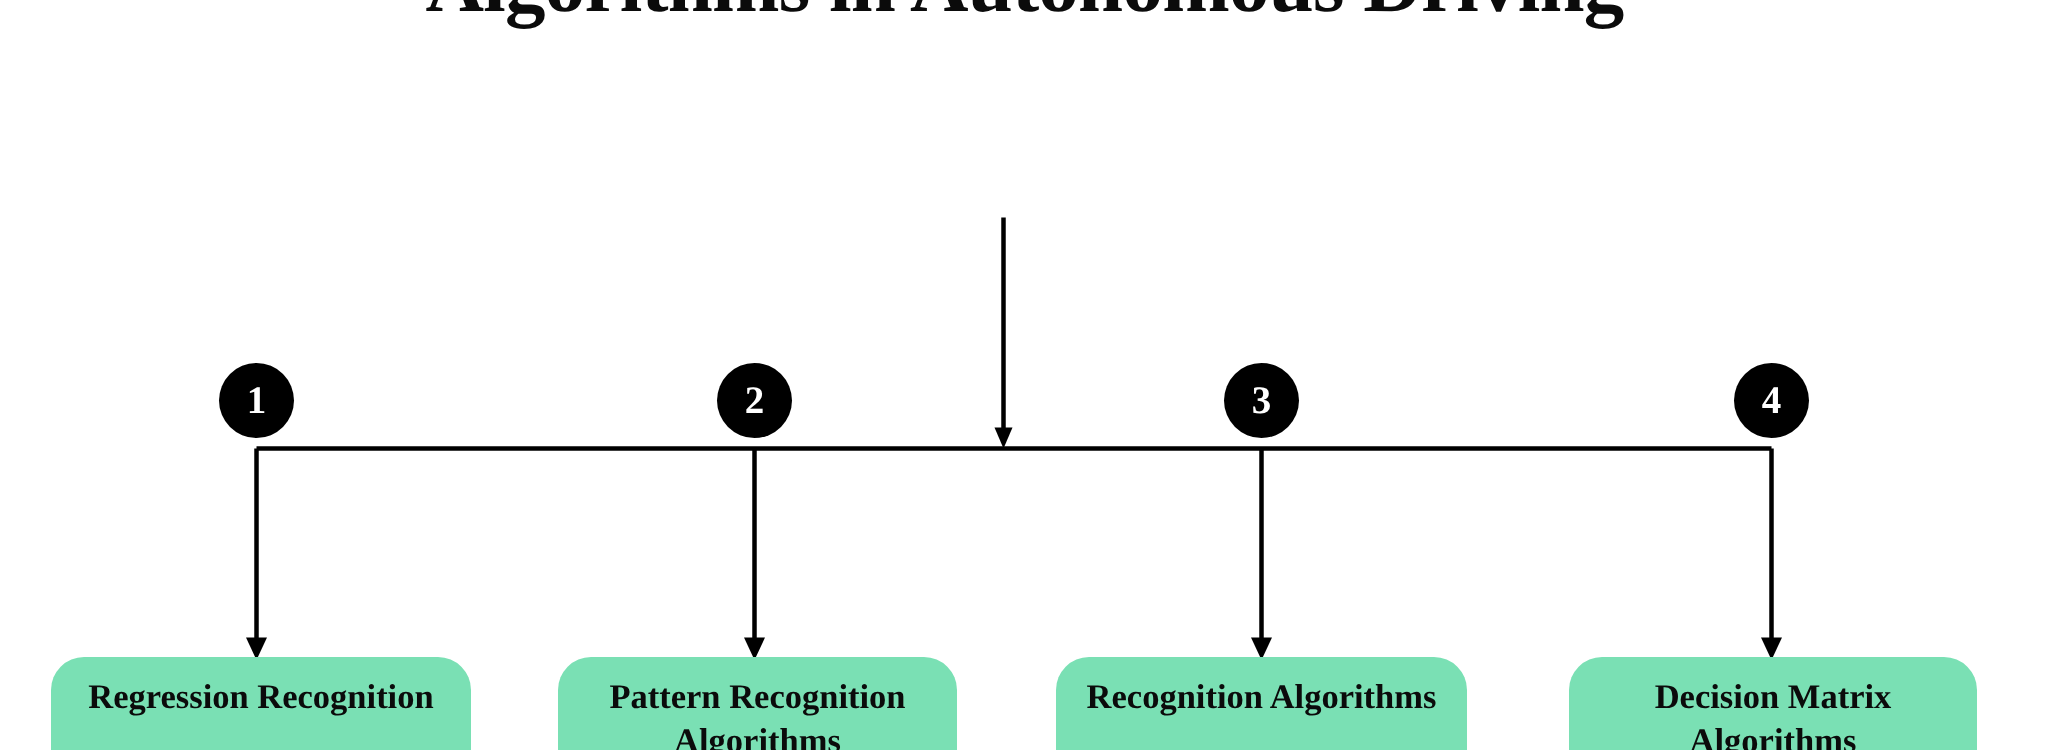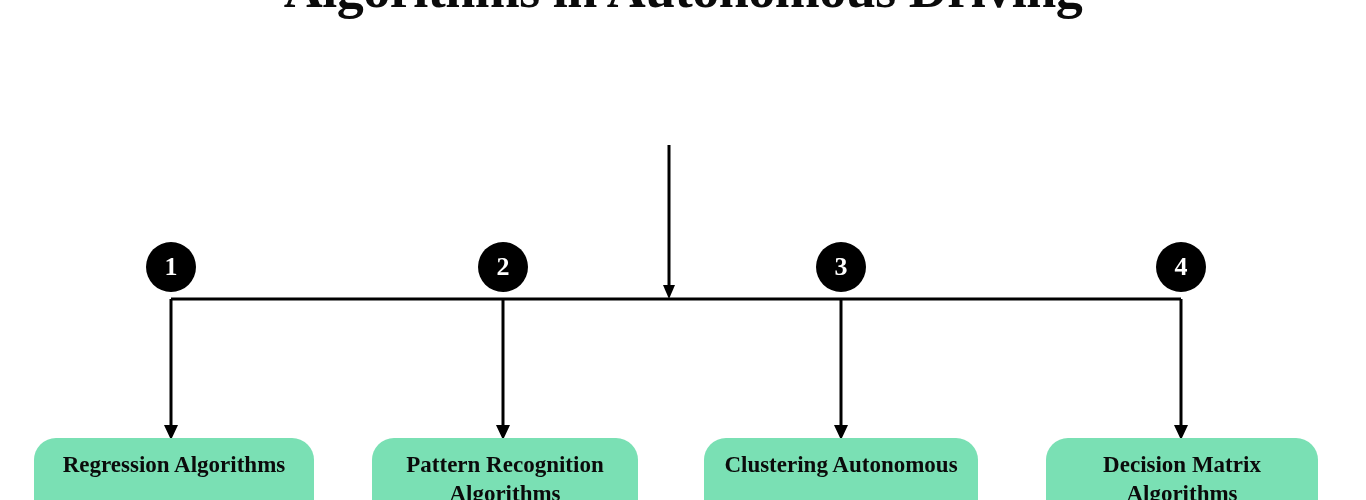--- a/index.html
+++ b/index.html
@@ -102,28 +102,28 @@
     <line x1="1181" y1="299" x2="1181" y2="428" stroke="#000000" stroke-width="3"></line>
     <polygon points="1181,440 1174,425 1188,425" fill="#000000"></polygon>
   </svg>
 
   <div class="bullet" style="left:146px; top:242px;">1</div>
   <div class="bullet" style="left:478px; top:242px;">2</div>
   <div class="bullet" style="left:816px; top:242px;">3</div>
   <div class="bullet" style="left:1156px; top:242px;">4</div>
 
   <div class="node-box" style="left:34px; top:438px; width:280px; height:90px;">
-    <div class="node-label">Regression Algorithms</div>
+    <div class="node-label">Regression Recognition</div>
   </div>
 
   <div class="node-box" style="left:372px; top:438px; width:266px; height:90px;">
     <div class="node-label">Pattern Recognition Algorithms</div>
   </div>
 
   <div class="node-box" style="left:704px; top:438px; width:274px; height:90px;">
-    <div class="node-label">Clustering Autonomous</div>
+    <div class="node-label">Recognition Algorithms</div>
   </div>
 
   <div class="node-box" style="left:1046px; top:438px; width:272px; height:90px;">
     <div class="node-label">Decision Matrix Algorithms</div>
   </div>
 
 </div>
 
 </body></html>

